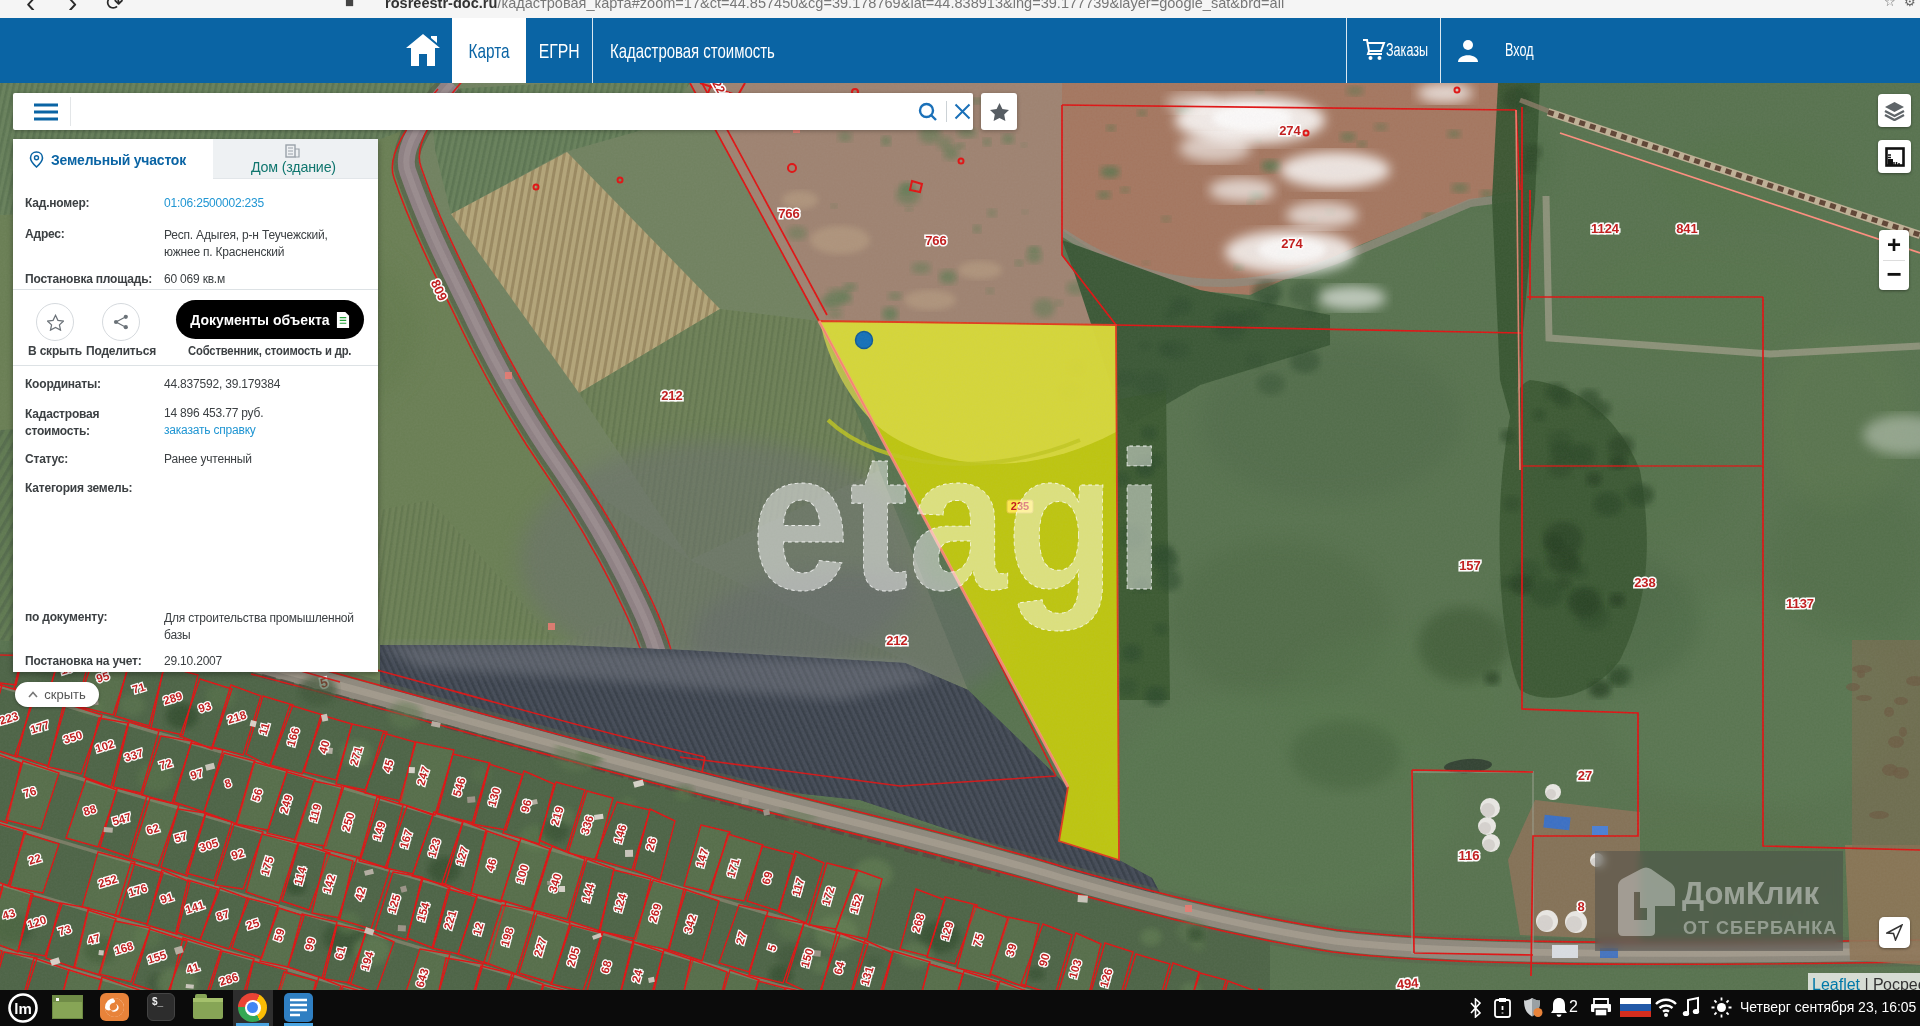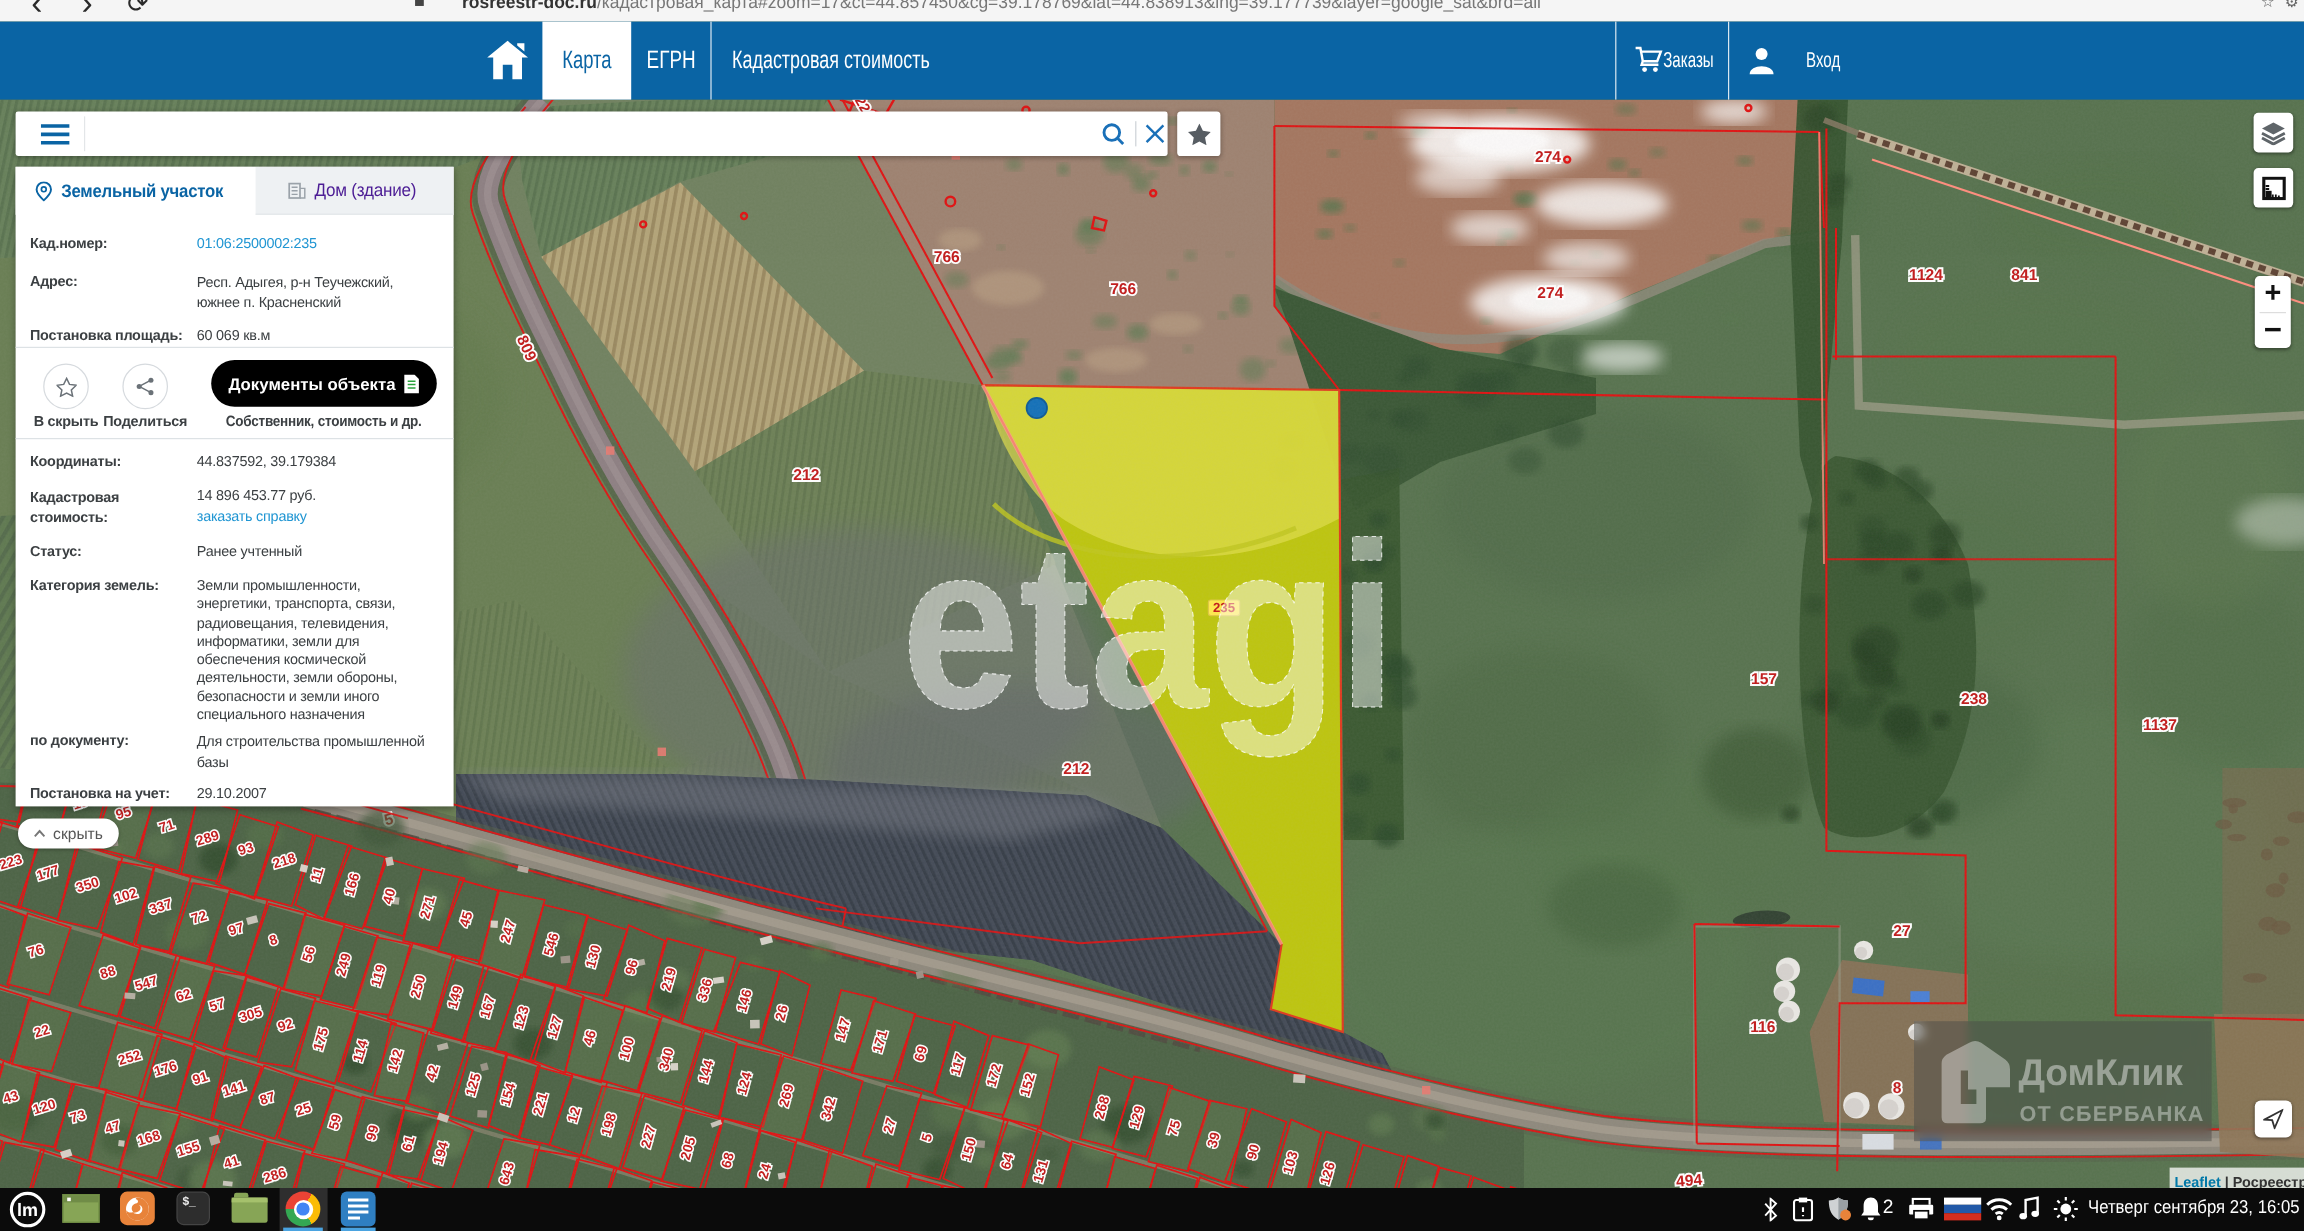--- a/index.html
+++ b/index.html
@@ -1017,21 +1017,21 @@
 </div>
 
 <div class="abs" style="left:13px;top:139px;width:365px;height:533px;background:#fff;box-shadow:0 2px 6px rgba(0,0,0,0.35);font-size:12px;color:#3c4043;letter-spacing:-0.2px;">
   <div class="abs" style="left:0;top:0;width:200px;height:40px;background:#fff;color:#0a64a4;font-weight:bold;font-size:15px;display:flex;align-items:center;justify-content:center;">
     <svg width="15" height="17" viewBox="0 0 15 17" style="margin-right:7px">
           <path d="M7.5,1 C11,1 13.5,3.6 13.5,7 C13.5,10.5 7.5,16 7.5,16 C7.5,16 1.5,10.5 1.5,7 C1.5,3.6 4,1 7.5,1 Z" fill="none" stroke="#0a64a4" stroke-width="1.6"></path>
           <circle cx="7.5" cy="6.8" r="2" fill="none" stroke="#0a64a4" stroke-width="1.4"></circle>
         </svg>
     <span style="transform:scaleX(0.93);transform-origin:0 50%">Земельный участок</span>
       </div>
-  <div class="abs" style="left:200px;top:0;width:165px;height:40px;background:#eef1f3;color:#4c1d95;font-size:15px;display:flex;align-items:center;justify-content:center;border-bottom:1px solid #e2e6e9;">
+  <div class="abs" style="left:200px;top:0;width:165px;height:40px;background:#eef1f3;color:#0f766e;font-size:15px;display:flex;align-items:center;justify-content:center;border-bottom:1px solid #e2e6e9;flex-direction:column;">
     <svg width="15" height="15" viewBox="0 0 15 15" style="margin-right:7px">
           <rect x="1" y="2" width="9" height="12" fill="none" stroke="#9aa2a9" stroke-width="1.4"></rect>
           <path d="M10,6 L14,6 L14,14 L10,14 M3,5 H8 M3,8 H8 M3,11 H8" stroke="#9aa2a9" stroke-width="1.2" fill="none"></path>
         </svg>
     <span style="transform:scaleX(0.95);transform-origin:0 50%">Дом (здание)</span>
       </div>
 
   <div class="abs" style="left:12px;top:57px;font-weight:bold;">Кад.номер:</div>
   <div class="abs" style="left:151px;top:57px;color:#2196d3;">01:06:2500002:235</div>
   <div class="abs" style="left:12px;top:88px;font-weight:bold;">Адрес:</div>
@@ -1065,21 +1065,20 @@
   <div class="abs" style="left:0;top:226px;width:365px;height:1px;background:#dde2e5;"></div>
 
   <div class="abs" style="left:12px;top:238px;font-weight:bold;">Координаты:</div>
   <div class="abs" style="left:151px;top:238px;">44.837592, 39.179384</div>
   <div class="abs" style="left:12px;top:267px;width:120px;font-weight:bold;line-height:16.5px;">Кадастровая стоимость:</div>
   <div class="abs" style="left:151px;top:267px;">14 896 453.77 руб.</div>
   <div class="abs" style="left:151px;top:284px;color:#2196d3;">заказать справку</div>
   <div class="abs" style="left:12px;top:313px;font-weight:bold;">Статус:</div>
   <div class="abs" style="left:151px;top:313px;">Ранее учтенный</div>
   <div class="abs" style="left:12px;top:342px;font-weight:bold;">Категория земель:</div>
-  <div class="abs" style="left:151px;top:342px;width:205px;line-height:15.3px;">Земли промышленности,<br>энергетики, транспорта, связи,<br>радиовещания, телевидения,<br>информатики, земли для<br>обеспечения космической<br>деятельности, земли обороны,<br>безопасности и земли иного<br>специального назначения</div>
   <div class="abs" style="left:12px;top:471px;font-weight:bold;">по документу:</div>
   <div class="abs" style="left:151px;top:471px;width:200px;line-height:16.5px;">Для строительства промышленной<br>базы</div>
   <div class="abs" style="left:12px;top:515px;font-weight:bold;">Постановка на учет:</div>
   <div class="abs" style="left:151px;top:515px;">29.10.2007</div>
 </div>
 
 <div class="abs" style="left:15px;top:682px;width:84px;height:25px;background:#fff;border-radius:13px;box-shadow:0 1px 3px rgba(0,0,0,0.35);display:flex;align-items:center;justify-content:center;font-size:13px;color:#555;">
   <svg width="10" height="7" viewBox="0 0 10 7" style="margin-right:6px">
         <path d="M1,6 L5,1.5 L9,6" stroke="#777" stroke-width="1.6" fill="none"></path>
       </svg>скрыть</div>
@@ -1102,21 +1101,21 @@
   <div class="abs" style="left:0;top:0;width:30px;height:30px;display:flex;align-items:center;justify-content:center;font-size:24px;font-weight:bold;color:#111;">+</div>
   <div class="abs" style="left:4px;top:30px;width:22px;height:1px;background:#ddd;"></div>
   <div class="abs" style="left:0;top:29px;width:30px;height:30px;display:flex;align-items:center;justify-content:center;font-size:26px;font-weight:bold;color:#111;">−</div>
 </div>
 <div class="abs" style="left:1879px;top:917px;width:31px;height:31px;background:#fff;border-radius:5px;box-shadow:0 1px 3px rgba(0,0,0,0.4);display:flex;align-items:center;justify-content:center;">
   <svg width="17" height="17" viewBox="0 0 17 17">
         <path d="M1,9 L16,1 L9.5,16 L7.5,9.5 Z" fill="none" stroke="#333" stroke-width="1.5"></path>
       </svg>
 </div>
 
-<div class="abs" style="left:1808px;top:973px;width:112px;height:24px;background:rgba(255,255,255,0.75);font-size:12px;display:flex;align-items:center;padding-left:4px;white-space:nowrap;font-weight:bold;">
+<div class="abs" style="left:1808px;top:973px;width:112px;height:24px;background:rgba(255,255,255,0.75);font-size:16px;display:flex;align-items:center;padding-left:4px;white-space:nowrap;">
       <span style="color:#0078a8">Leaflet</span>
       <span style="color:#333">&nbsp;| Росреестр</span>
     </div>
 
 <div class="abs" style="left:0;top:990px;width:1920px;height:36px;background:#0b0b0b;">
   <svg class="abs" style="left:7px;top:2px" width="32" height="32" viewBox="0 0 32 32">
         <circle cx="16" cy="16" r="13.5" fill="none" stroke="#fff" stroke-width="2.6"></circle>
         <text x="16" y="21.5" font-size="15" font-weight="bold" fill="#fff" text-anchor="middle" font-family="Liberation Sans, sans-serif">lm</text>
       </svg>
   <div class="abs" style="left:52px;top:5px;width:31px;height:24px;background:#87a556;border:1px solid #6d8a42;">

